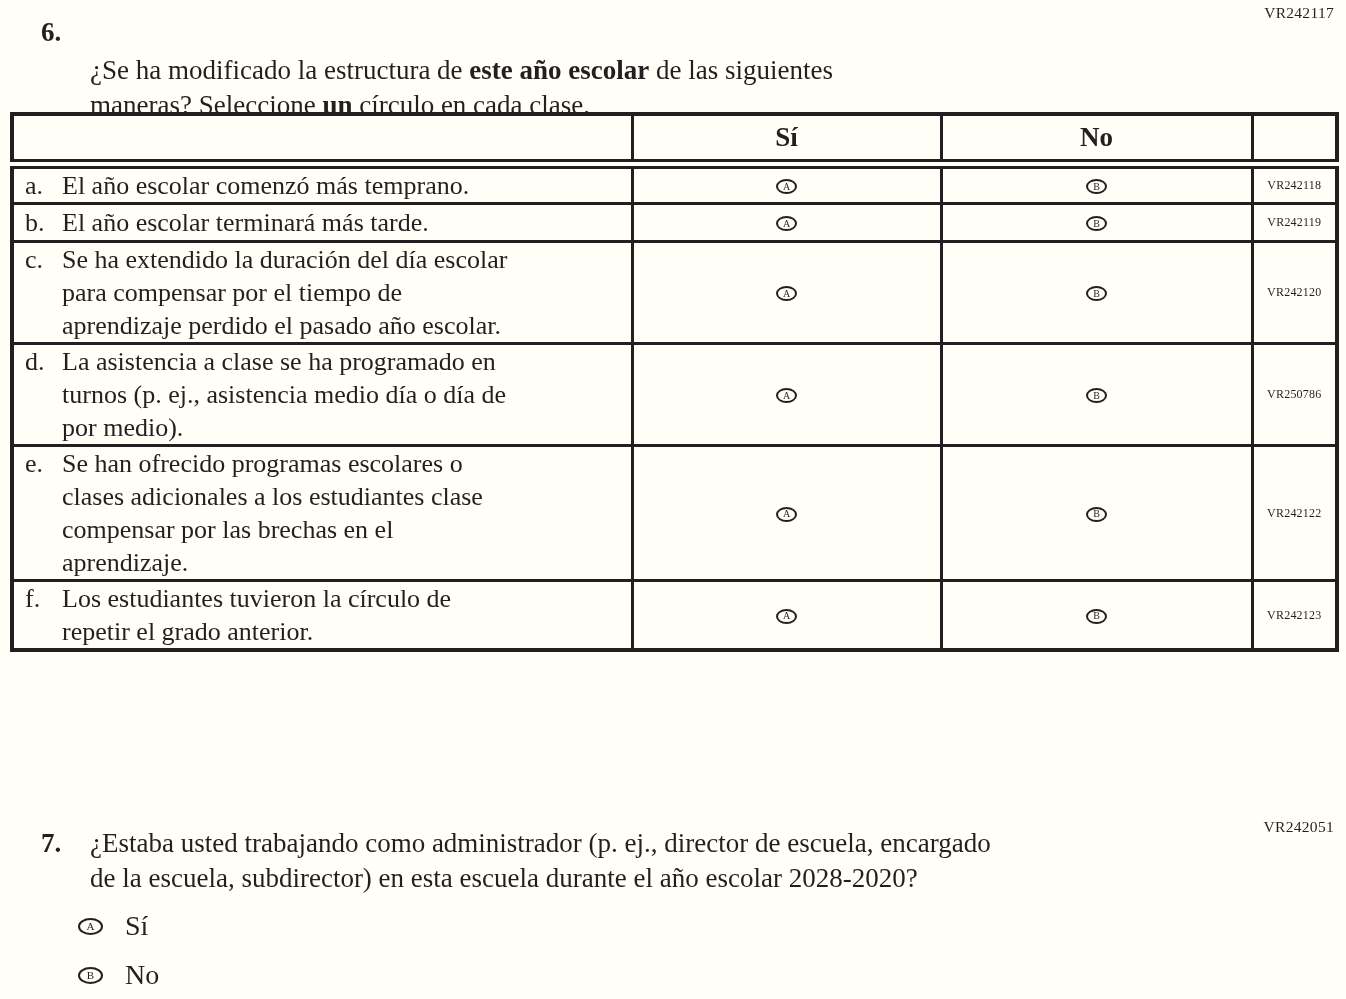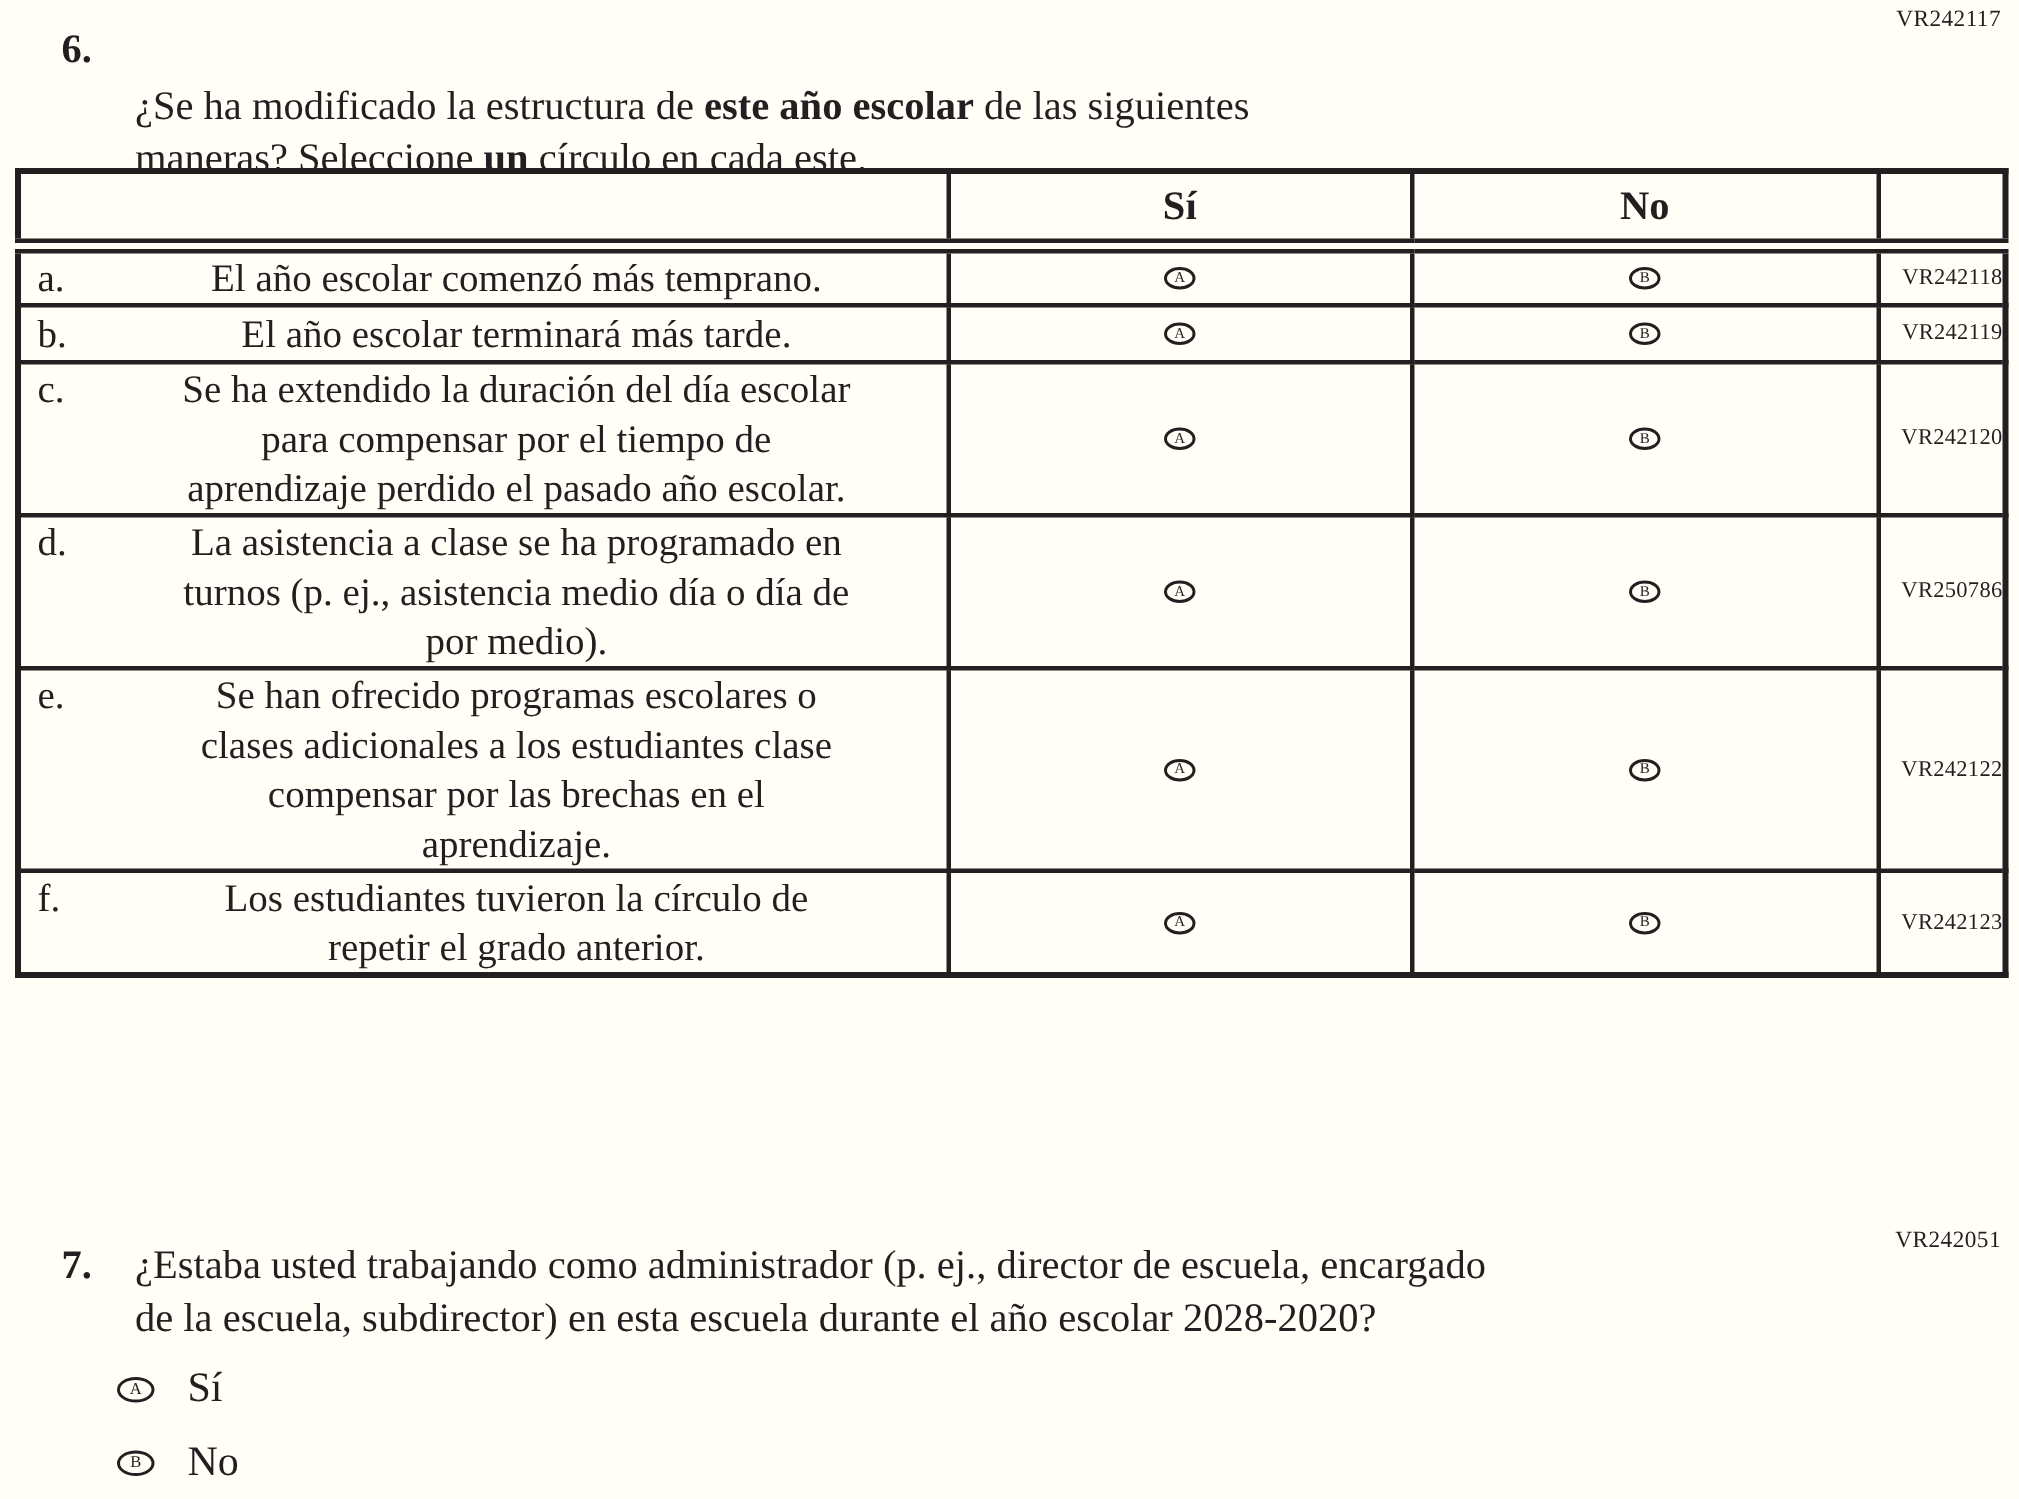--- a/index.html
+++ b/index.html
@@ -78,26 +78,25 @@
   .stmt-flex { display: flex; }
   .letter {
     flex: 0 0 48px;
     width: 48px;
     padding-left: 11px;
   }
   .stext {
     flex: 1;
     white-space: pre-line;
     padding-right: 4px;
-    text-align: center;
   }
   td.choice { text-align: center; vertical-align: middle; }
   td.vcode {
-    font-size: 15px;
-    text-align: right;
+    font-size: 12px;
+    text-align: center;
     vertical-align: middle;
     letter-spacing: 0.2px;
   }
 
   .bubble {
     display: inline-flex;
     align-items: center;
     justify-content: center;
     width: 21px; height: 15px;
     border: 2px solid #231f20;
@@ -127,21 +126,21 @@
   .opt-label { font-size: 28px; }
 </style>
 </head>
 <body>
 
 <div class="vr-code vr-top">VR242117</div>
 
 <div class="question q6">
   <span class="qnum">6.</span>
   <p class="qtext"><span>¿Se ha modificado la estructura de </span><b>este año escolar</b><span> de las siguientes
-maneras? Seleccione </span><b>un</b><span> círculo en cada este.</span></p>
+maneras? Seleccione </span><b>un</b><span> círculo en cada clase.</span></p>
 </div>
 
 <table class="grid">
   <colgroup>
     <col style="width:620px">
       <col style="width:309px">
       <col style="width:311px">
       <col style="width:85px">
   </colgroup>
   <thead>

